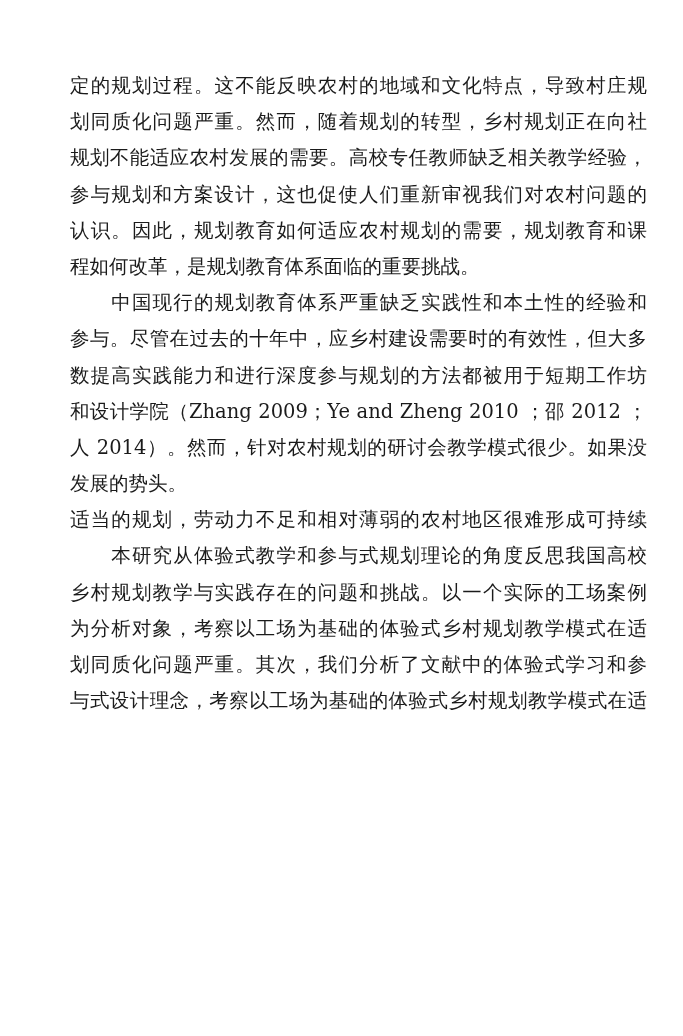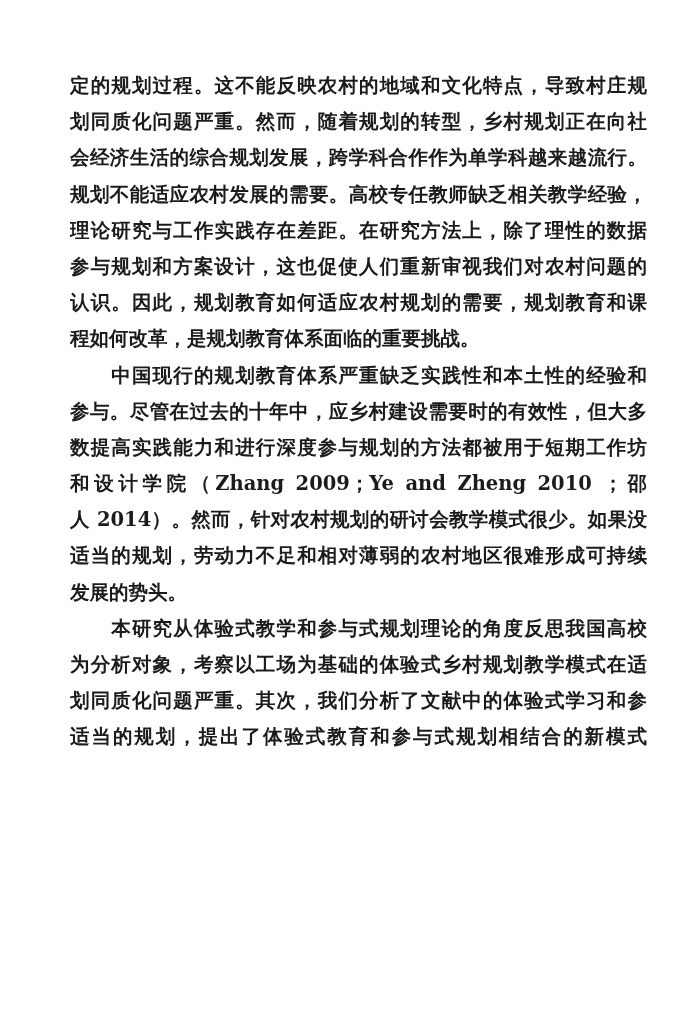--- a/index.html
+++ b/index.html
@@ -12,21 +12,21 @@
     font-family: "DejaVu Serif", "Liberation Serif", serif;
   }
   .text-block {
     position: absolute;
     left: 70px;
     top: 68px;
     width: 577px;
     color: #1b1b1b;
     font-size: 19.5px;
   }
-  .para { margin: 0; padding: 0; font-weight: bold; }
+  .para { margin: 0; padding: 0; }
   .line {
     display: block;
     height: 36.2px;
     line-height: 36.2px;
     overflow: hidden;
     text-align: justify;
     text-align-last: justify;
     text-justify: inter-character;
   }
   .line.last {
@@ -35,42 +35,41 @@
 </style>
 </head>
 <body>
 
 <div class="page">
   <div class="text-block">
 
     <p class="para">
       <span class="line">定的规划过程。这不能反映农村的地域和文化特点，导致村庄规</span>
       <span class="line">划同质化问题严重。然而，随着规划的转型，乡村规划正在向社</span>
-      <span class="line">会经济生活的综合规划发展，跨学科合作作为单学科越来越流行。</span>
       <span class="line">规划不能适应农村发展的需要。高校专任教师缺乏相关教学经验，</span>
-      <span class="line">理论研究与工作实践存在差距。在研究方法上，除了理性的数据</span>
       <span class="line">参与规划和方案设计，这也促使人们重新审视我们对农村问题的</span>
       <span class="line">认识。因此，规划教育如何适应农村规划的需要，规划教育和课</span>
       <span class="line last">程如何改革，是规划教育体系面临的重要挑战。</span>
     </p>
 
     <p class="para">
       <span class="line">　　中国现行的规划教育体系严重缺乏实践性和本土性的经验和</span>
       <span class="line">参与。尽管在过去的十年中，应乡村建设需要时的有效性，但大多</span>
       <span class="line">数提高实践能力和进行深度参与规划的方法都被用于短期工作坊</span>
       <span class="line">和设计学院（Zhang 2009；Ye and Zheng 2010 ；邵 2012 ；吴等</span>
       <span class="line">人 2014）。然而，针对农村规划的研讨会教学模式很少。如果没有</span>
+      <span class="line last">发展的势头。</span>
       <span class="line">适当的规划，劳动力不足和相对薄弱的农村地区很难形成可持续</span>
-      <span class="line last">发展的势头。</span>
     </p>
 
     <p class="para">
       <span class="line">　　本研究从体验式教学和参与式规划理论的角度反思我国高校</span>
+      <span class="line">乡村规划教学与实践存在的问题和挑战。以一个实际的工场案例</span>
       <span class="line">为分析对象，考察以工场为基础的体验式乡村规划教学模式在适</span>
     </p>
 
     <p class="para">
       <span class="line">划同质化问题严重。其次，我们分析了文献中的体验式学习和参</span>
-      <span class="line">适当的规划，提出了体验式教育和参与式规划相结合的新模式</span>
+      <span class="line">与式设计理念，考察以工场为基础的体验式乡村规划教学模式在适</span>
     </p>
 
   </div>
 </div>
 
 </body></html>

